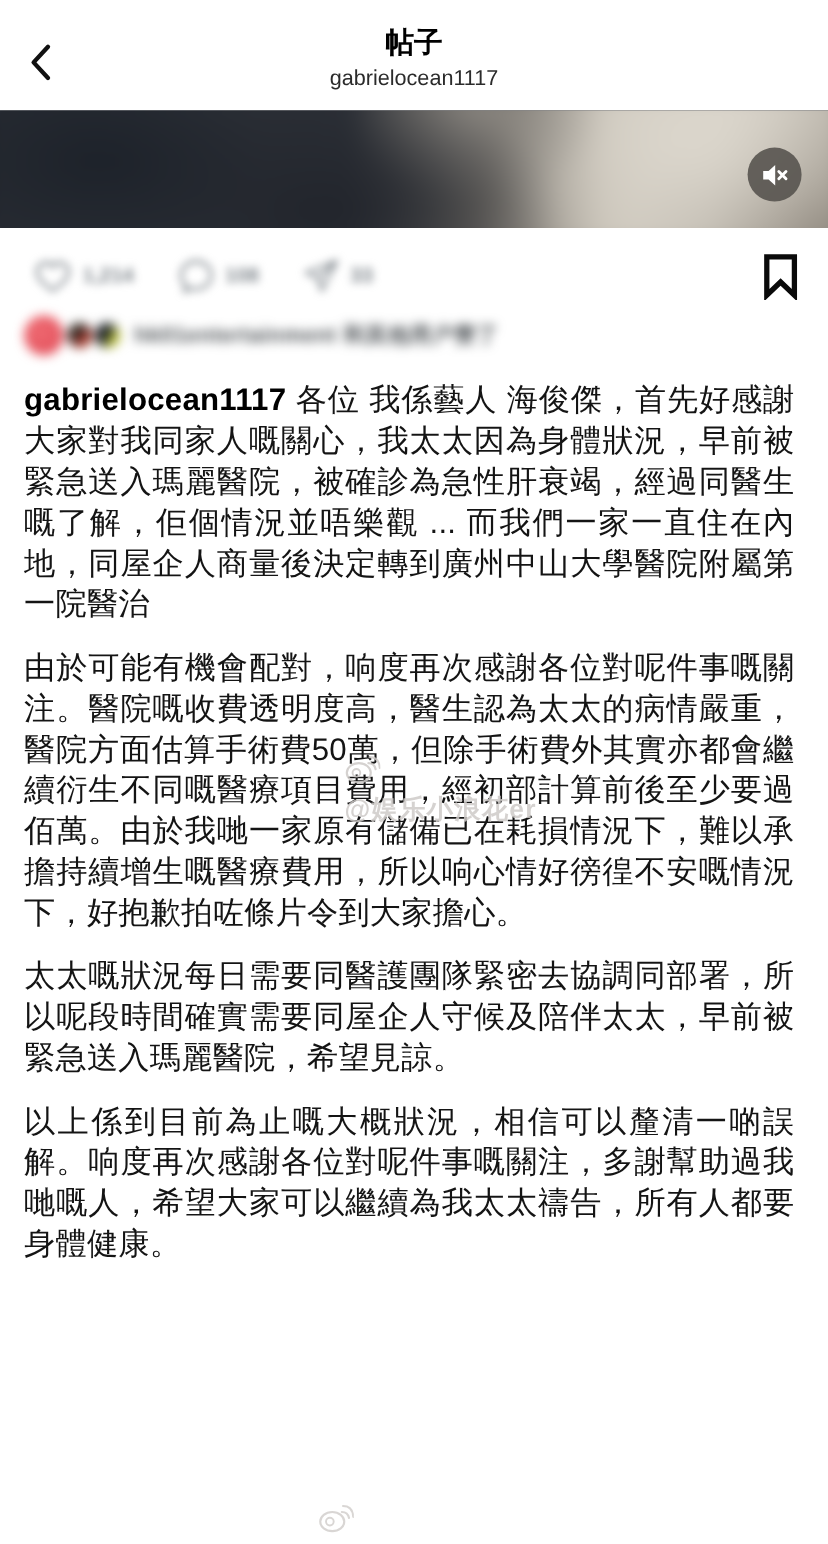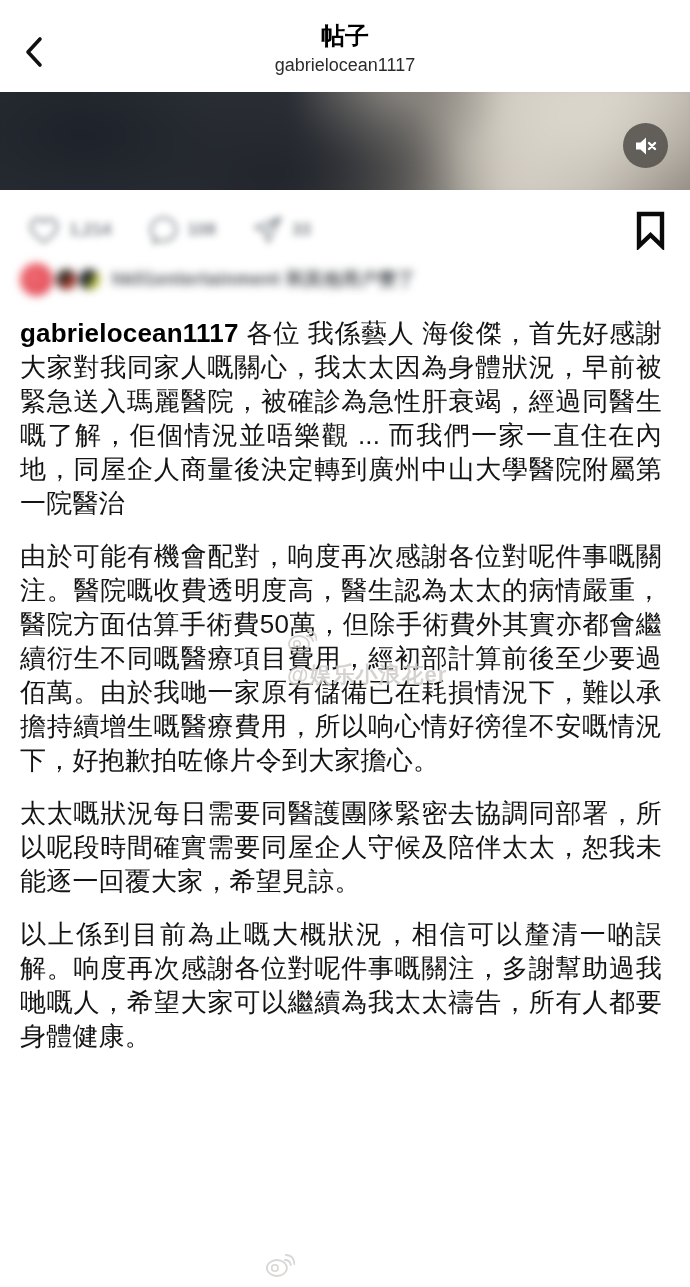--- a/index.html
+++ b/index.html
@@ -118,21 +118,21 @@
   <div class="likedby">
     <div class="avatar-big"></div>
     <div class="avatar-s1"></div>
     <div class="avatar-s2"></div>
     <div class="likedby-text">hk01entertainment 和其他用户赞了</div>
   </div>
 
   <div class="caption">
     <p class="first"><span class="cap-user">gabrielocean1117</span> <span>各位 我係藝人 海俊傑，首先好感謝大家對我同家人嘅關心，我太太因為身體狀況，早前被緊急送入瑪麗醫院，被確診為急性肝衰竭，經過同醫生嘅了解，佢個情況並唔樂觀 ... 而我們一家一直住在內地，同屋企人商量後決定轉到廣州中山大學醫院附屬第一院醫治</span></p>
     <p>由於可能有機會配對，响度再次感謝各位對呢件事嘅關注。醫院嘅收費透明度高，醫生認為太太的病情嚴重，醫院方面估算手術費50萬，但除手術費外其實亦都會繼續衍生不同嘅醫療項目費用，經初部計算前後至少要過佰萬。由於我哋一家原有儲備已在耗損情況下，難以承擔持續增生嘅醫療費用，所以响心情好徬徨不安嘅情況下，好抱歉拍咗條片令到大家擔心。</p>
-    <p>太太嘅狀況每日需要同醫護團隊緊密去協調同部署，所以呢段時間確實需要同屋企人守候及陪伴太太，恕我未能逐一回覆大家，希望見諒。</p>
+    <p>太太嘅狀況每日需要同醫護團隊緊密去協調同部署，所以呢段時間確實需要同屋企人守候及陪伴太太，早前被緊急送入瑪麗醫院，希望見諒。</p>
     <p>以上係到目前為止嘅大概狀況，相信可以釐清一啲誤解。响度再次感謝各位對呢件事嘅關注，多謝幫助過我哋嘅人，希望大家可以繼續為我太太禱告，所有人都要身體健康。</p>
   </div>
 
   <div class="wm wm-mid">
     <svg width="30" height="26" viewBox="0 0 30 26">
       <ellipse cx="12" cy="16" rx="10" ry="8" fill="none" stroke="currentColor" stroke-width="1.8"></ellipse>
       <circle cx="10" cy="16" r="3.2" fill="none" stroke="currentColor" stroke-width="1.6"></circle>
       <path d="M20 8 q5 0 6 5" fill="none" stroke="currentColor" stroke-width="1.8" stroke-linecap="round"></path>
       <path d="M21 3 q8 0 8.5 9" fill="none" stroke="currentColor" stroke-width="1.8" stroke-linecap="round"></path>
     </svg>

